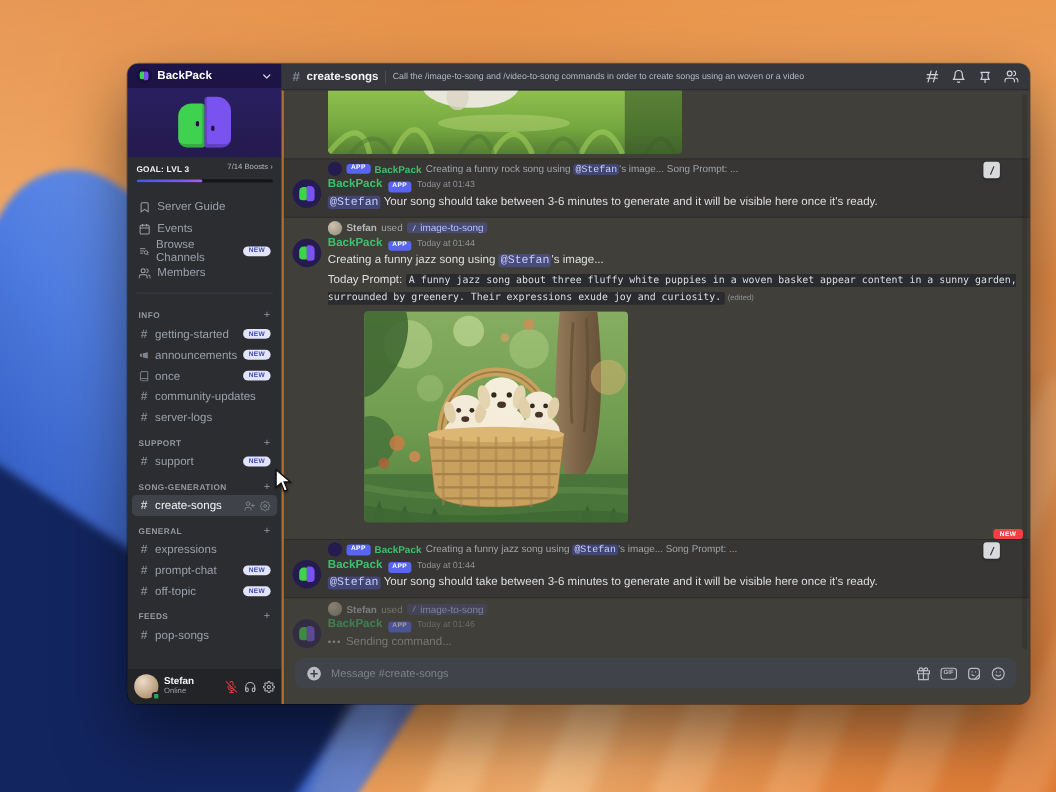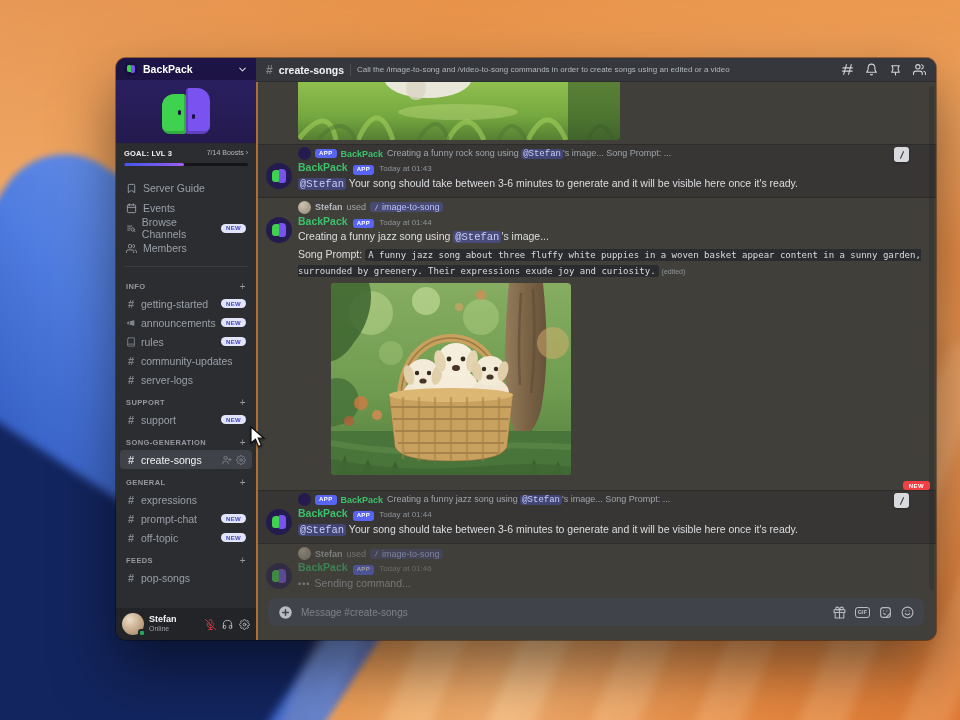--- a/index.html
+++ b/index.html
@@ -343,21 +343,21 @@
         <svg class="ic" width="10" height="10" viewBox="0 0 24 24">
             <use href="#i-megaphone"></use>
           </svg>
         <span>announcements</span>
         <span class="badge-new">NEW</span>
       </div>
       <div class="chan">
         <svg class="ic" width="10" height="10" viewBox="0 0 24 24">
             <use href="#i-book"></use>
           </svg>
-        <span>rules</span>
+        <span>once</span>
         <span class="badge-new">NEW</span>
       </div>
       <div class="chan">
         <span class="hash">#</span>
         <span>community-updates</span>
       </div>
       <div class="chan">
         <span class="hash">#</span>
         <span>server-logs</span>
       </div>
@@ -440,21 +440,21 @@
     </div>
   </aside>
 
   <main class="main">
     <div class="orange-line"></div>
 
     <header class="topbar">
       <span class="hash">#</span>
       <span class="tb-name">create-songs</span>
       <span class="tb-sep"></span>
-      <span class="tb-topic">Call the /image-to-song and /video-to-song commands in order to create songs using an edited or a video</span>
+      <span class="tb-topic">Call the /image-to-song and /video-to-song commands in order to create songs using an woven or a video</span>
       <span class="tb-icons">
         <svg class="ic" width="13" height="13" viewBox="0 0 24 24">
             <use href="#i-threads"></use>
           </svg>
         <svg class="ic" width="13" height="13" viewBox="0 0 24 24">
             <use href="#i-bell"></use>
           </svg>
         <svg class="ic" width="13" height="13" viewBox="0 0 24 24">
             <use href="#i-pin"></use>
           </svg>
@@ -538,21 +538,21 @@
               <span class="bp-l"></span>
               <span class="bp-r"></span>
             </div>
           <div class="mbody">
             <div class="mhead">
               <span class="uname">BackPack</span>
               <span class="badge-app">APP</span>
               <span class="ts">Today at 01:44</span>
             </div>
             <div class="mtext"><span>Creating a funny jazz song using </span><span class="mention">@Stefan</span><span>'s image...</span></div>
-            <div class="mtext"><span>Song Prompt:</span> <span class="code">A funny jazz song about three fluffy white puppies in a woven basket appear content in a sunny garden, surrounded by greenery. Their expressions exude joy and curiosity.</span> <span class="edited">(edited)</span></div>
+            <div class="mtext"><span>Today Prompt:</span> <span class="code">A funny jazz song about three fluffy white puppies in a woven basket appear content in a sunny garden, surrounded by greenery. Their expressions exude joy and curiosity.</span> <span class="edited">(edited)</span></div>
 
             <div class="puppy-img">
               <svg width="240" height="192" viewBox="0 0 240 192">
                 <defs>
                   <linearGradient id="gbg" x1="0" y1="0" x2="0" y2="1">
                     <stop offset="0" stop-color="#86ad62"></stop>
                       <stop offset=".55" stop-color="#6f9c50"></stop>
                       <stop offset="1" stop-color="#527c3b"></stop>
                   </linearGradient>
                   <linearGradient id="trunk" x1="0" y1="0" x2="1" y2="0">

